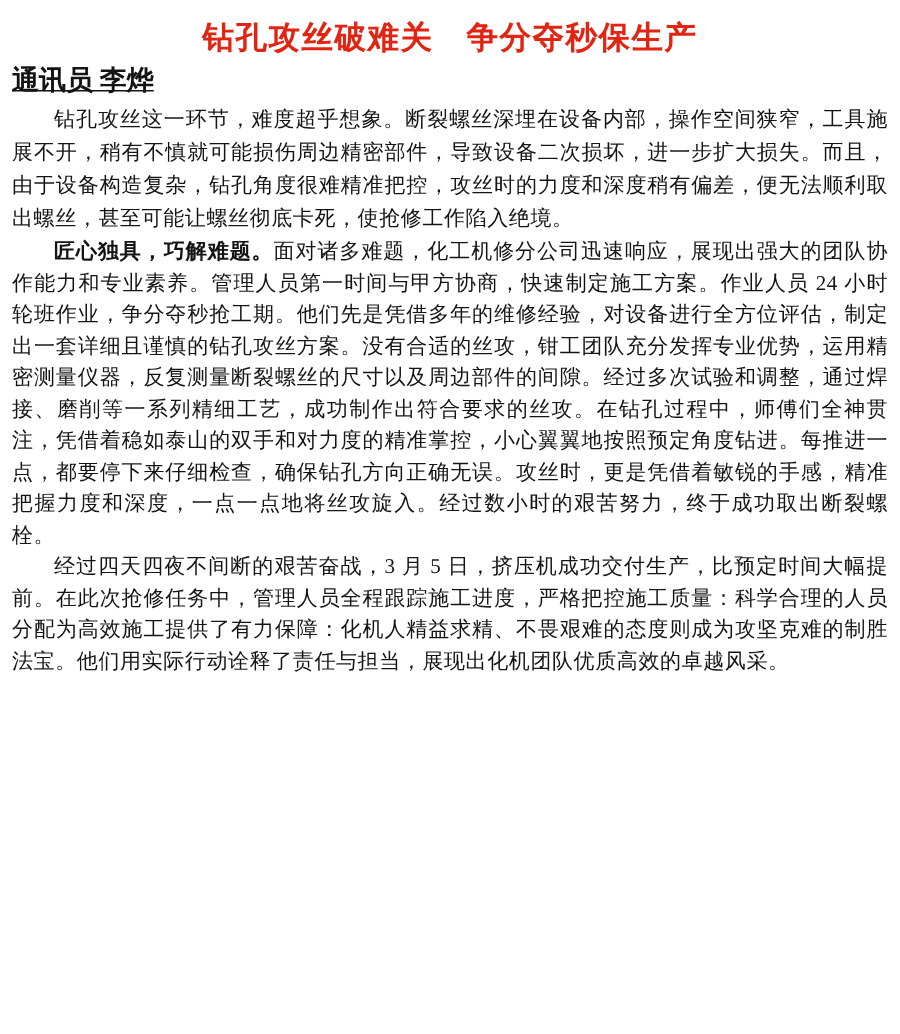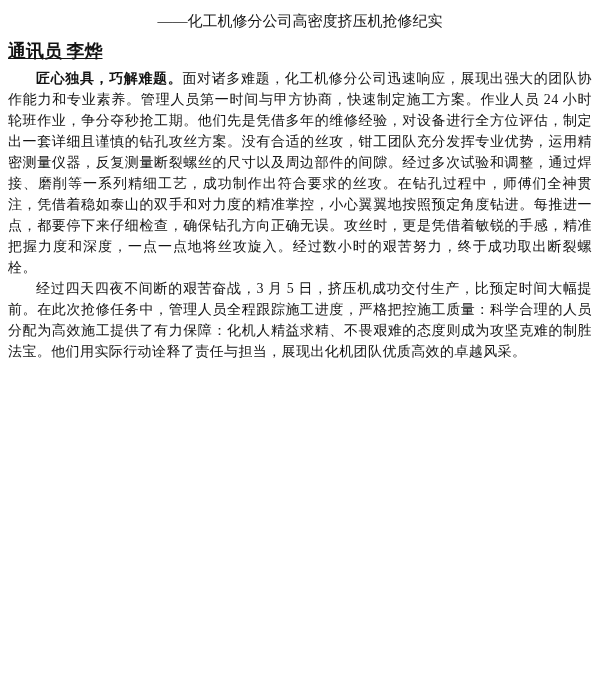--- a/index.html
+++ b/index.html
@@ -49,25 +49,26 @@
   p.para .lead { font-weight: 700; }
   .lh-a { line-height: 24px; }  
   .lh-b { line-height: 22px; }  
   .lh-c { line-height: 21px; }  
 </style>
 </head>
 <body>
 
 <div class="page">
 
+  <h1 class="title" style="color: rgb(226, 37, 18);">钻孔攻丝破难关　争分夺秒保生产</h1>
 
-  <div class="subtitle">——化工机修分公司高密度挤压机抢修纪实</div>
 
   <div class="byline"><span>通讯员 李烨</span></div>
 
 
 
+  <p class="para lh-b"><span class="lead"></span><span>钻孔攻丝这一环节，难度超乎想象。断裂螺丝深埋在设备内部，操作空间狭窄，工具施展不开，稍有不慎就可能损伤周边精密部件，导致设备二次损坏，进一步扩大损失。而且，由于设备构造复杂，钻孔角度很难精准把控，攻丝时的力度和深度稍有偏差，便无法顺利取出螺丝，甚至可能让螺丝彻底卡死，使抢修工作陷入绝境。</span></p>
 
   <p class="para lh-c"><span class="lead">匠心独具，巧解难题。</span><span>面对诸多难题，化工机修分公司迅速响应，展现出强大的团队协作能力和专业素养。管理人员第一时间与甲方协商，快速制定施工方案。作业人员 24 小时轮班作业，争分夺秒抢工期。他们先是凭借多年的维修经验，对设备进行全方位评估，制定出一套详细且谨慎的钻孔攻丝方案。没有合适的丝攻，钳工团队充分发挥专业优势，运用精密测量仪器，反复测量断裂螺丝的尺寸以及周边部件的间隙。经过多次试验和调整，通过焊接、磨削等一系列精细工艺，成功制作出符合要求的丝攻。在钻孔过程中，师傅们全神贯注，凭借着稳如泰山的双手和对力度的精准掌控，小心翼翼地按照预定角度钻进。每推进一点，都要停下来仔细检查，确保钻孔方向正确无误。攻丝时，更是凭借着敏锐的手感，精准把握力度和深度，一点一点地将丝攻旋入。经过数小时的艰苦努力，终于成功取出断裂螺栓。</span></p>
 
   <p class="para lh-c"><span class="lead"></span><span>经过四天四夜不间断的艰苦奋战，3 月 5 日，挤压机成功交付生产，比预定时间大幅提前。在此次抢修任务中，管理人员全程跟踪施工进度，严格把控施工质量：科学合理的人员分配为高效施工提供了有力保障：化机人精益求精、不畏艰难的态度则成为攻坚克难的制胜法宝。他们用实际行动诠释了责任与担当，展现出化机团队优质高效的卓越风采。</span></p>
 
 </div>
 
 </body></html>

